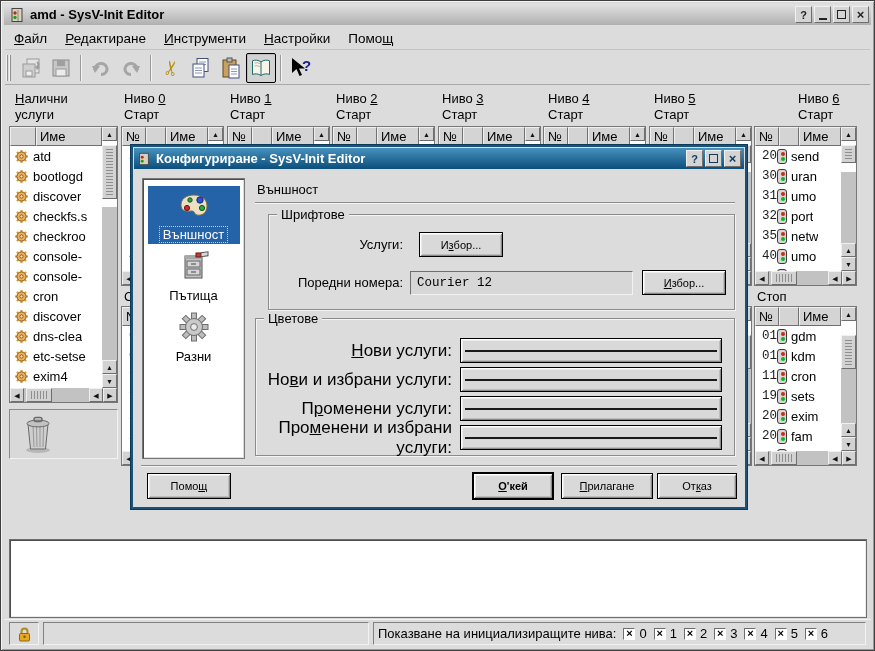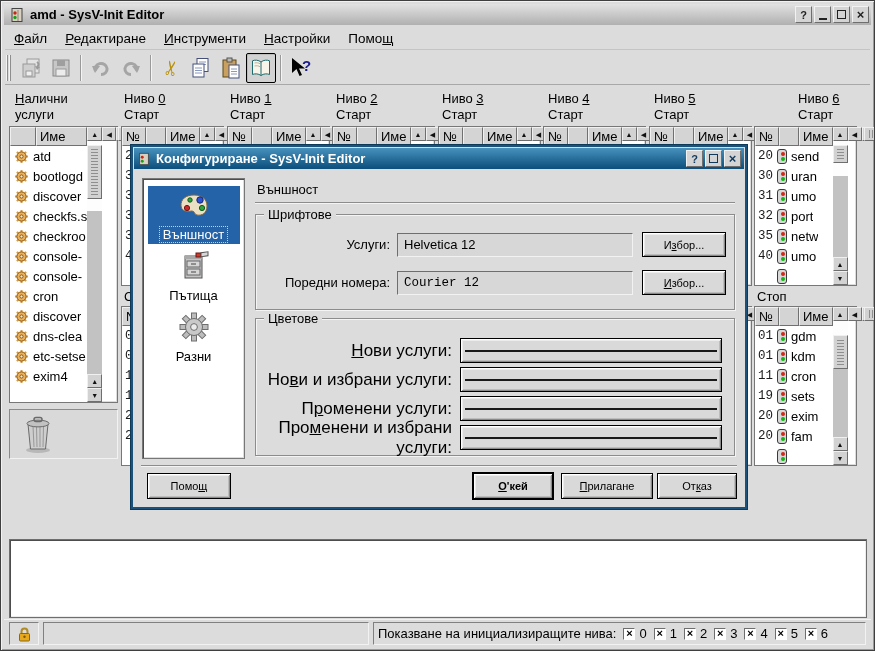--- a/index.html
+++ b/index.html
@@ -36,23 +36,23 @@
   .tbtn{width:30px;height:30px;display:flex;align-items:center;justify-content:center;flex:none;}
   .tbtn.toggled{border:1px solid #000;border-radius:2px;background:#d2d2d2;
     box-shadow:inset 1px 1px 0 #bdbdbd;}
   .tsep{width:0;height:26px;margin:0 4px;border-left:1px solid #9a9a9a;border-right:1px solid #f4f4f4;}
   .cutglyph{font-size:20px;color:#b8920c;display:inline-block;transform:rotate(-80deg);}
 
   
   .hdr{position:absolute;top:90px;font-size:13px;line-height:16px;white-space:nowrap;color:#000;}
 
   
-  .lb{position:absolute;background:#ffffff;border:1px solid #777;
+  .lb{position:absolute;background:#f9a8d4;border:1px solid #777;
     box-shadow:inset 1px 1px 0 #4d4d4d, inset -1px -1px 0 #dcdcdc;
-    display:flex;flex-direction:row;}
+    display:flex;flex-direction:column;text-align:right;}
   .lb-top{flex:1;display:flex;min-height:0;}
   .lb-main{flex:1;display:flex;flex-direction:column;min-width:0;}
   .lb-hrow{display:flex;height:19px;flex:none;}
   .hcell{background:#d4d4d4;border:1px solid;border-color:#f0f0f0 #707070 #707070 #f0f0f0;
     font-size:13px;display:flex;align-items:center;padding:0 3px;overflow:hidden;white-space:nowrap;}
   .lb-rows{flex:1;overflow:hidden;background:#fff;}
   .srow{height:20px;display:flex;align-items:center;font-size:13px;white-space:nowrap;overflow:hidden;color:#000;}
   .lnum{width:22px;flex:none;font-family:"Liberation Mono",monospace;font-size:12.5px;padding-left:3px;color:#1a1a1a;}
   .lname{overflow:hidden;}
   .gear-sm{width:15px;height:15px;margin:0 4px 0 4px;flex:none;}
@@ -111,21 +111,21 @@
   .sbitem.selected{background:#2563a8;}
   .sblabel{font-size:13px;margin-top:2px;padding:0 3px;color:#000;}
   .sbitem.selected .sblabel{color:#fff;outline:1px dotted #cfcfcf;}
 
   .dmain{position:absolute;left:122px;top:31px;width:482px;height:282px;}
   .dheading{position:absolute;top:4px;left:2px;font-size:13px;color:#000;}
   .dsep{position:absolute;left:0;right:2px;height:2px;border-top:1px solid #8c8c8c;border-bottom:1px solid #f4f4f4;}
   .dsep.under-heading{top:24px;}
   .group{position:absolute;left:0;right:2px;border:1px solid #8c8c8c;
     box-shadow:inset 1px 1px 0 #f4f4f4, 1px 1px 0 #f4f4f4;}
-  .group-fonts{top:36px;height:96px;}
+  .group-fonts{top:36px;height:96px;margin-left:13px;}
   .group-colors{top:140px;height:138px;}
   .legend{position:absolute;top:-8px;left:8px;background:#dcdcdc;padding:0 4px;font-size:13px;color:#000;}
   .frow{position:absolute;left:8px;right:8px;height:25px;display:flex;align-items:center;}
   .frow1{top:17px;} .frow2{top:55px;}
   .flabel{width:126px;flex:none;text-align:right;margin-right:7px;font-size:13px;color:#000;}
   .ffield{flex:1;height:24px;background:#d7d7d7;border:1px solid;
     border-color:#6e6e6e #f2f2f2 #f2f2f2 #6e6e6e;display:flex;align-items:center;padding:0 6px;
     font-size:13px;color:#000;overflow:hidden;}
   .ffield.mono{font-family:"Liberation Mono",monospace;font-size:12.5px;}
   .btn{background:#d9d9d9;border:1px solid #000;
@@ -1557,21 +1557,20 @@
       </div>
 
     <div class="dmain">
       <div class="dheading">Външност</div>
       <div class="dsep under-heading"></div>
 
       <div class="group group-fonts">
         <span class="legend">Шрифтове</span>
         <div class="frow frow1">
           <span class="flabel">Услуги:</span>
-          <span class="ffield">Helvetica 12</span>
           <span class="btn fbtn">И<u>з</u>бор...</span>
         </div>
         <div class="frow frow2">
           <span class="flabel">Поредни номера:</span>
           <span class="ffield mono">Courier 12</span>
           <span class="btn fbtn"><u>И</u>збор...</span>
         </div>
       </div>
 
       <div class="group group-colors" id="colors-group">

